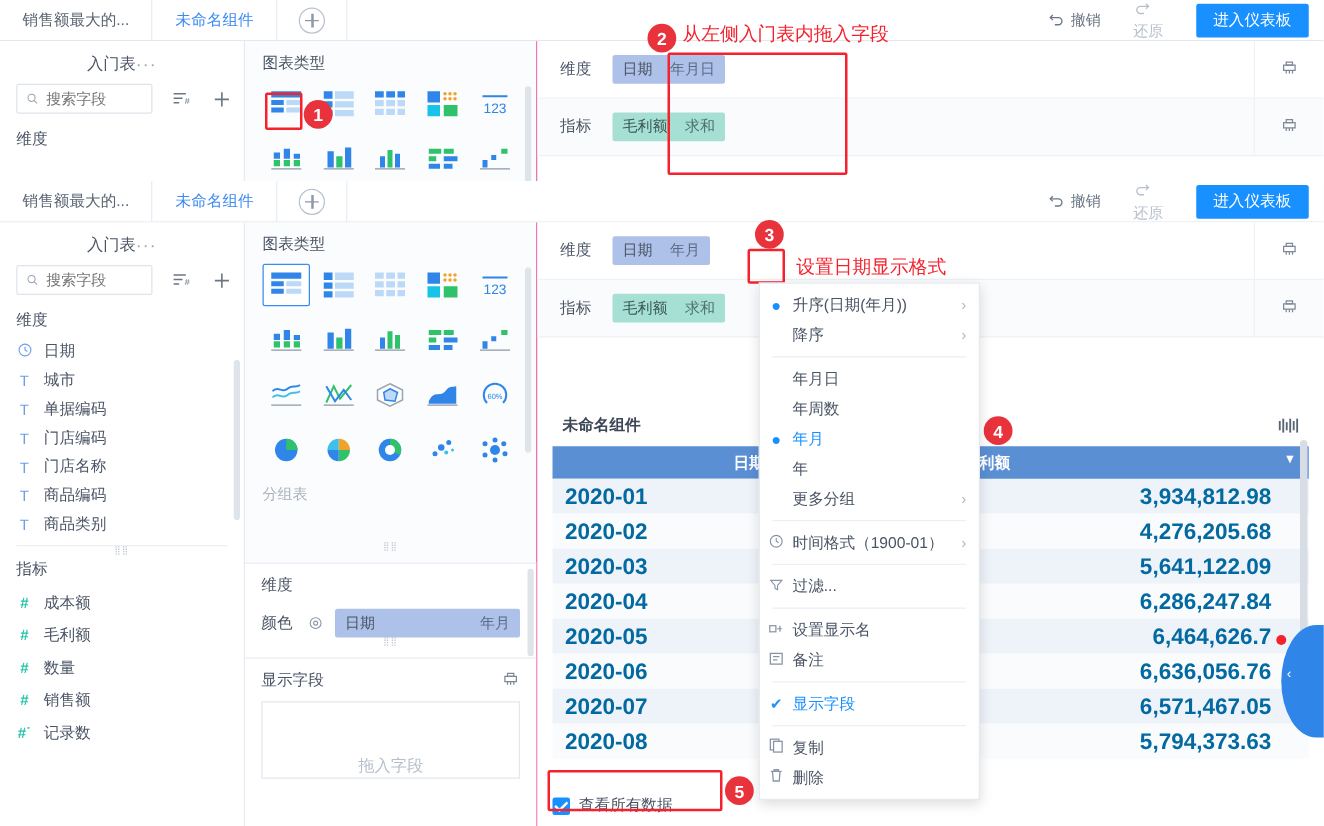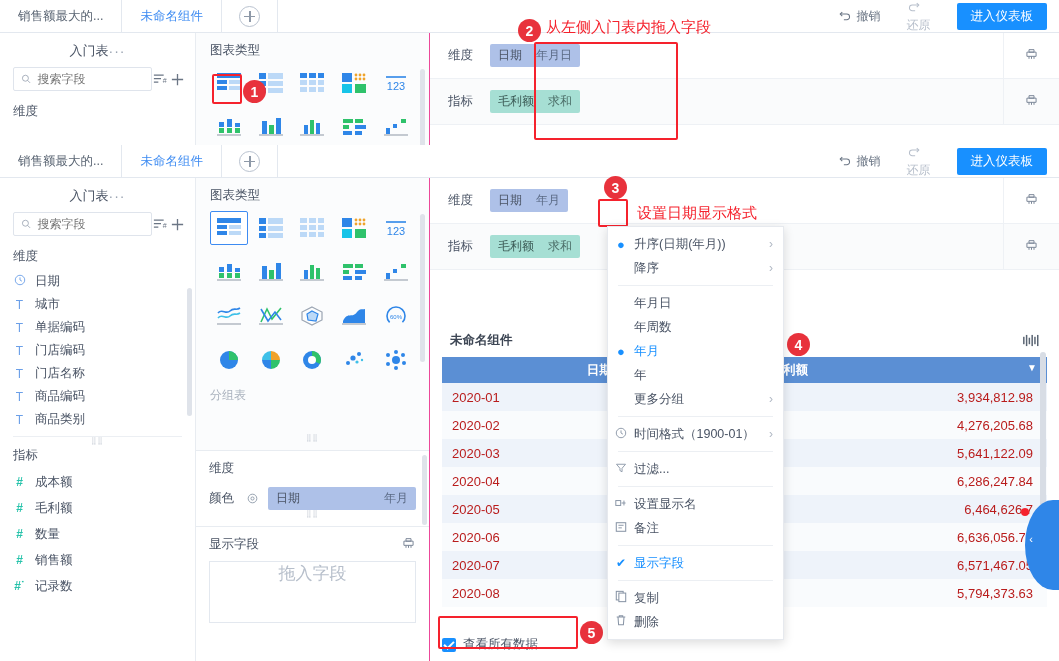--- a/index.html
+++ b/index.html
@@ -45,21 +45,21 @@
                 position: relative; }
   .col-chart { width: 234px; border-right: 1px solid #ec4899; background: #fbfcfd;
                position: relative; }
   .col-main { flex: 1; background: #fff; position: relative; }
 
   
   .fld-head { display: flex; align-items: center; justify-content: center;
               padding: 9px 13px 4px 13px; }
   .fld-title { font-size: 13px; color: #4a5465; }
   .dots { color: #9aa4b2; font-size: 14px; letter-spacing: 1px; }
-  .search-row { display: flex; align-items: center; gap: 1px; padding: 3px 10px 3px 13px; }
+  .search-row { display: flex; align-items: center; gap: 16px; padding: 3px 10px 3px 13px; }
   .search-box { flex: 1; height: 24px; border: 1px solid #dfe4ec; border-radius: 2px;
                 display: flex; align-items: center; gap: 6px; padding: 0 7px; background: #fff; }
   .search-box input { border: 0; outline: 0; font-size: 12px; color: #9aa4b2; width: 100%;
                       background: transparent; font-family: inherit; }
   .sect-label { font-size: 12.5px; color: #4a5465; padding: 9px 13px 5px 13px; }
   .fld-list { padding: 0 0 0 0; }
   .fld-item { display: flex; align-items: center; gap: 9px; padding: 3px 13px; height: 23px;
               font-size: 12.5px; color: #4a5465; }
   .fld-ico { width: 13px; text-align: center; font-size: 12px; color: #6b9fe8; flex: none; }
   .fld-ico.num { color: #28c3ab; font-weight: bold; }
@@ -96,22 +96,22 @@
   .chip-dim .sub { color: #5a6a85; }
   .chip-met { background: #a6dfd4; color: #3b5a55; }
   .chip-met .sub { color: #4c6f69; }
   .prop-scroll { position: absolute; right: 2px; top: 4px; width: 5px; height: 70px;
                  background: #dfe3ea; border-radius: 3px; }
   .filter-sec { border-top: 1px solid #e8ecf1; margin-top: 8px; padding: 9px 13px; }
   .filter-head { display: flex; align-items: center; justify-content: space-between;
                  margin-bottom: 8px; }
   .filter-title { font-size: 12.5px; color: #4a5465; }
   .dropzone { height: 62px; border: 1px solid #e3e8ef; background: #fff;
-              display: flex; align-items: flex-start; justify-content: center;
-              font-size: 17px; color: #b7bfcb; }
+              display: flex; align-items: flex-end; justify-content: center;
+              font-size: 13px; color: #b7bfcb; }
 
   
   .shelf { display: flex; align-items: center; height: 46px; border-bottom: 1px solid #eef1f5;
            background: #fff; position: relative; }
   .shelf.alt { background: #fafbfc; }
   .shelf-lbl { width: 60px; padding-left: 18px; font-size: 12.5px; color: #4a5465; }
   .shelf-drop { flex: 1; display: flex; align-items: center; gap: 8px; }
   .shelf-tool { width: 56px; display: flex; align-items: center; justify-content: center;
                 border-left: 1px solid #eef1f5; height: 100%; }
 
@@ -126,23 +126,23 @@
   
   .widget { position: absolute; left: 12px; right: 12px; top: 148px; bottom: 0; }
   .widget-head { display: flex; align-items: center; justify-content: space-between;
                  padding: 6px 8px 8px 8px; }
   .widget-title { font-size: 12.5px; color: #3d4654; font-weight: bold; }
   table.dt { width: 100%; border-collapse: collapse; table-layout: fixed; }
   table.dt th { background: #5b8fd4; color: #fff; font-size: 12.5px; font-weight: bold;
                 height: 26px; }
   table.dt th.c1 { text-align: center; width: 52%; }
   table.dt th.c2 { text-align: left; padding-left: 14px; position: relative; }
-  table.dt td { font-size: 13px; color: #b91c1c; height: 28px; }
+  table.dt td { font-size: 18px; color: #0369a1; height: 28px; font-weight: bold; }
   table.dt td.c1 { padding-left: 10px; }
-  table.dt td.c2 { text-align: right; padding-right: 14px; }
+  table.dt td.c2 { text-align: right; padding-right: 30px; }
   table.dt tr.odd td { background: #eef3fa; }
   table.dt tr.even td { background: #f9fbfd; }
   .tbl-scroll { position: absolute; right: 1px; top: 26px; width: 6px; height: 210px;
                 background: #d8dde5; border-radius: 3px; }
   .footer-chk { position: absolute; left: 12px; bottom: 8px; display: flex; align-items: center;
                 gap: 7px; font-size: 12.5px; color: #4a5465; }
   .cb { width: 14px; height: 14px; background: #1890ff; border-radius: 2px; position: relative; }
   .cb::after { content: ""; position: absolute; left: 4px; top: 1px; width: 4px; height: 8px;
                border: solid #fff; border-width: 0 2px 2px 0; transform: rotate(45deg); }
 

